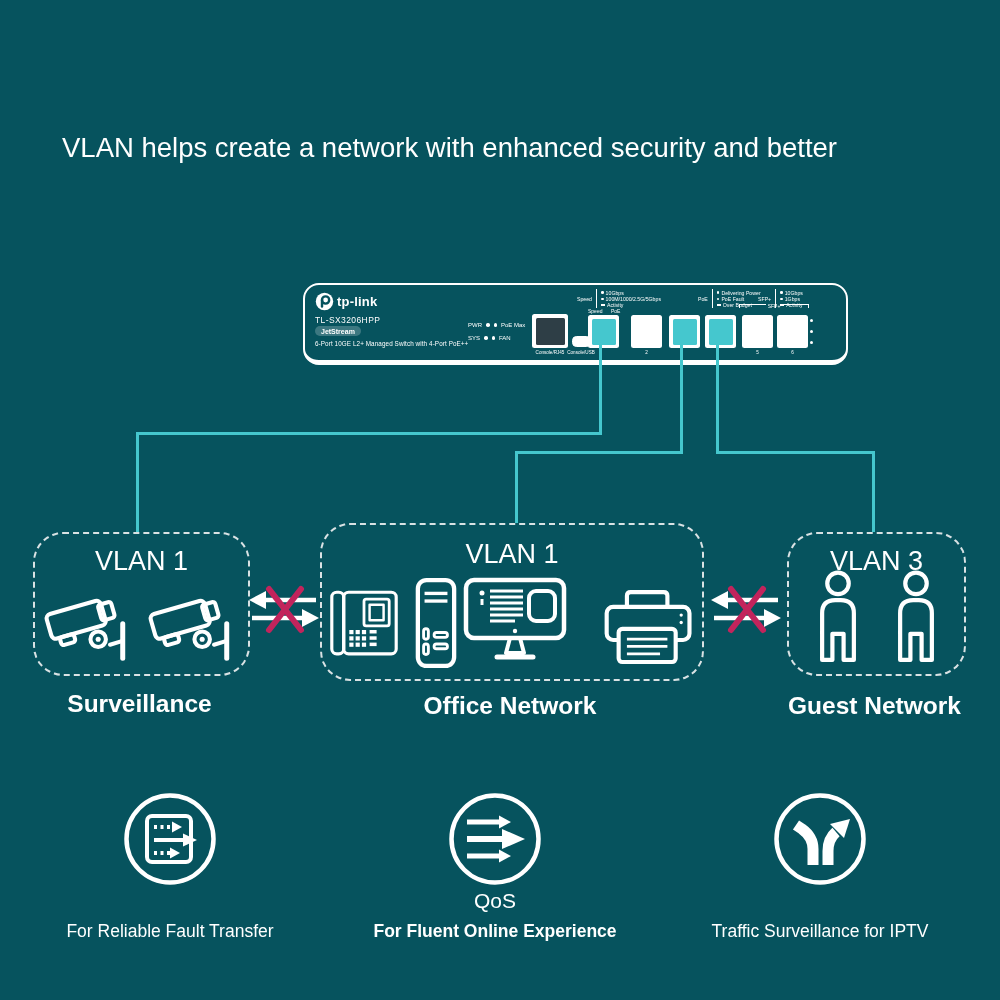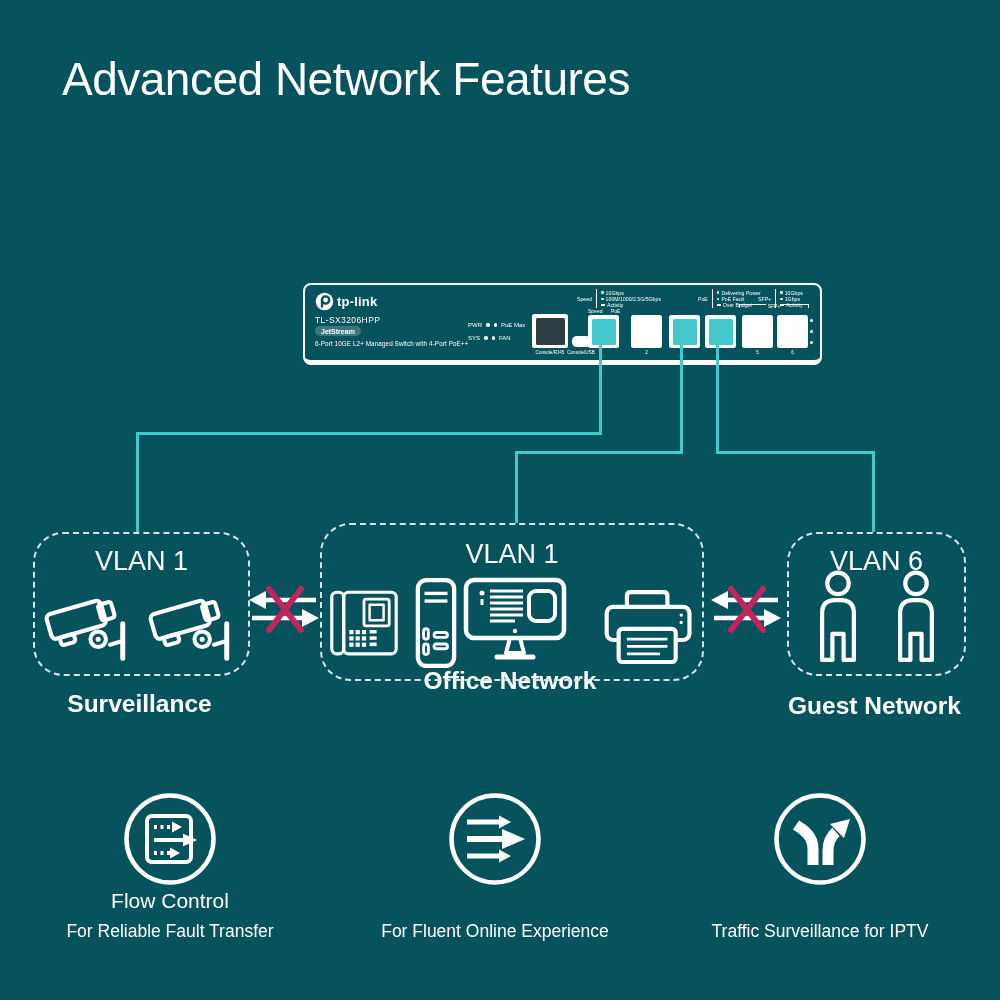--- a/index.html
+++ b/index.html
@@ -5,21 +5,21 @@
   html,body{margin:0;padding:0;}
   body{width:1000px;height:1000px;font-family:"Liberation Sans",sans-serif;}
   .canvas{position:relative;width:1000px;height:1000px;background:#06535E;overflow:hidden;}
   .abs{position:absolute;}
 
   
   .title{left:62px;top:52px;font-size:46px;font-weight:400;color:#fff;letter-spacing:-0.5px;}
   .subtitle{left:62px;top:130px;font-size:27.5px;line-height:36px;color:#fff;font-weight:400;}
 
   
-  .switch{left:303px;top:283px;width:515px;height:75px;border:2.5px solid #fff;border-bottom-width:5px;border-radius:8px;z-index:2;}
+  .switch{left:303px;top:283px;width:515px;height:75px;border:2.5px solid #fff;border-bottom-width:5px;border-radius:16px;z-index:2;padding-left:26px;}
   .sw-logo{left:10px;top:7px;display:flex;align-items:center;gap:3px;}
   .sw-logo span{color:#fff;font-weight:bold;font-size:13px;letter-spacing:0.2px;}
   .sw-model{left:10px;top:30px;font-size:8.5px;color:#fff;letter-spacing:0.4px;}
   .sw-badge{left:10px;top:41px;background:rgba(255,255,255,0.22);color:#fff;font-size:7px;font-weight:bold;padding:1.5px 6px;border-radius:7px;}
   .sw-desc{left:10px;top:55px;font-size:6.3px;color:#fff;letter-spacing:0.1px;}
   .ledrow{display:flex;align-items:center;gap:4px;color:#fff;font-size:6px;}
   .led{width:3.5px;height:3.5px;border-radius:50%;background:#fff;display:inline-block;}
   .legend{display:flex;gap:4px;color:#fff;}
   .lg-label{font-size:5.2px;align-self:center;}
   .lg-bar{width:1px;background:#fff;align-self:stretch;}
@@ -53,22 +53,22 @@
 
   
   .feat-title{color:#fff;font-size:21px;text-align:center;font-weight:400;}
   .feat-sub{color:#fff;font-size:17.5px;text-align:center;font-weight:400;}
 </style>
 </head>
 <body>
 
 <div class="canvas">
 
-  <div class="abs title">Advanced Network Features</div>
   <div class="abs subtitle">
+    <div>VLAN helps create a network with enhanced security and better</div>
   </div>
 
   <div class="abs cable" style="left:599px;top:330px;width:3px;height:105px;"></div>
   <div class="abs cable" style="left:136px;top:432px;width:466px;height:3px;"></div>
   <div class="abs cable" style="left:136px;top:432px;width:3px;height:100px;"></div>
 
   <div class="abs cable" style="left:680px;top:330px;width:3px;height:124px;"></div>
   <div class="abs cable" style="left:515px;top:451px;width:168px;height:3px;"></div>
   <div class="abs cable" style="left:515px;top:451px;width:3px;height:72px;"></div>
 
@@ -288,33 +288,33 @@
         <circle cx="85" cy="37" r="1.8" fill="#fff" stroke="none"></circle>
         <rect x="17" y="44" width="62" height="36" rx="4" fill="#06535E"></rect>
         <g stroke-width="3">
           <line x1="26" y1="55" x2="70" y2="55"></line>
           <line x1="26" y1="63" x2="70" y2="63"></line>
           <line x1="26" y1="71" x2="62" y2="71"></line>
         </g>
       </svg>
     </div>
   </div>
-  <div class="abs grouplbl" style="left:320px;top:667px;width:380px;">Office Network</div>
+  <div class="abs grouplbl" style="left:320px;top:692px;width:380px;">Office Network</div>
 
   <svg class="abs" width="76" height="52" viewBox="0 0 76 52" style="left:708px;top:584px;">
     <line x1="70" y1="16" x2="16" y2="16" stroke="#fff" stroke-width="4.5"></line>
     <polygon points="3,16 20,7 20,25" fill="#fff"></polygon>
     <line x1="6" y1="34" x2="58" y2="34" stroke="#fff" stroke-width="4.5"></line>
     <polygon points="73,34 56,25 56,43" fill="#fff"></polygon>
     <line x1="23" y1="5" x2="55" y2="46" stroke="#C2245C" stroke-width="6" stroke-linecap="round"></line>
     <line x1="55" y1="5" x2="23" y2="46" stroke="#C2245C" stroke-width="6" stroke-linecap="round"></line>
   </svg>
 
   <div class="abs vlanbox" style="left:787px;top:532px;width:175px;height:140px;">
-    <div class="abs vlan-title" style="top:12px;">VLAN 6</div>
+    <div class="abs vlan-title" style="top:12px;">VLAN 3</div>
     <div class="abs devrow" style="left:0;top:36px;width:175px;gap:22px;">
       <svg width="56" height="94" viewBox="0 0 60 100" fill="none" stroke="#fff" stroke-width="4.5" stroke-linejoin="round">
         <circle cx="30" cy="14" r="11.5"></circle>
         <path d="M13,96 V46 Q13,32 27,32 H33 Q47,32 47,46 V96 H36 V68 H24 V96 Z"></path>
       </svg>
       <svg width="56" height="94" viewBox="0 0 60 100" fill="none" stroke="#fff" stroke-width="4.5" stroke-linejoin="round">
         <circle cx="30" cy="14" r="11.5"></circle>
         <path d="M13,96 V46 Q13,32 27,32 H33 Q47,32 47,46 V96 H36 V68 H24 V96 Z"></path>
       </svg>
     </div>
@@ -324,33 +324,33 @@
   <svg class="abs" width="96" height="96" viewBox="0 0 96 96" style="left:122px;top:791px;">
     <circle cx="48" cy="48" r="43.5" fill="none" stroke="#fff" stroke-width="4.5"></circle>
     <rect x="25" y="25" width="44" height="46" rx="5" fill="none" stroke="#fff" stroke-width="4"></rect>
     <line x1="32" y1="36" x2="51" y2="36" stroke="#fff" stroke-width="4" stroke-dasharray="3 3.5"></line>
     <polygon points="60,36 50,30.5 50,41.5" fill="#fff"></polygon>
     <line x1="32" y1="49" x2="63" y2="49" stroke="#fff" stroke-width="4"></line>
     <polygon points="75,49 61,42.5 61,55.5" fill="#fff"></polygon>
     <line x1="32" y1="62" x2="49" y2="62" stroke="#fff" stroke-width="4" stroke-dasharray="3 3.5"></line>
     <polygon points="58,62 48,56.5 48,67.5" fill="#fff"></polygon>
   </svg>
-  <div class="abs feat-title" style="left:60px;top:889px;width:220px;">Flow Control</div>
   <div class="abs feat-sub" style="left:40px;top:921px;width:260px;">For Reliable Fault Transfer</div>
 
   <svg class="abs" width="96" height="96" viewBox="0 0 96 96" style="left:447px;top:791px;">
     <circle cx="48" cy="48" r="43.5" fill="none" stroke="#fff" stroke-width="4.5"></circle>
     <line x1="20" y1="31" x2="53" y2="31" stroke="#fff" stroke-width="5"></line>
     <polygon points="64,31 52,24.5 52,37.5" fill="#fff"></polygon>
     <line x1="20" y1="48" x2="56" y2="48" stroke="#fff" stroke-width="6"></line>
     <polygon points="78,48 55,38 55,58" fill="#fff"></polygon>
     <line x1="20" y1="65" x2="53" y2="65" stroke="#fff" stroke-width="5"></line>
     <polygon points="64,65 52,58.5 52,71.5" fill="#fff"></polygon>
   </svg>
-  <div class="abs feat-sub" style="left:355px;top:921px;width:280px;">For Fluent Online Experience</div>
+  <div class="abs feat-title" style="left:385px;top:889px;width:220px;">QoS</div>
+  <div class="abs feat-sub" style="left:355px;top:921px;width:280px;font-weight:bold;">For Fluent Online Experience</div>
 
   <svg class="abs" width="96" height="96" viewBox="0 0 96 96" style="left:772px;top:791px;">
     <circle cx="48" cy="48" r="43.5" fill="none" stroke="#fff" stroke-width="4.5"></circle>
     <path d="M41,74 V58 Q41,46 30,38 L24,34" fill="none" stroke="#fff" stroke-width="11"></path>
     <path d="M56,74 V60 Q56,48 64,41" fill="none" stroke="#fff" stroke-width="11"></path>
     <polygon points="78,28 58,33 72,47" fill="#fff"></polygon>
   </svg>
   <div class="abs feat-sub" style="left:680px;top:921px;width:280px;">Traffic Surveillance for IPTV</div>
 
 </div>

